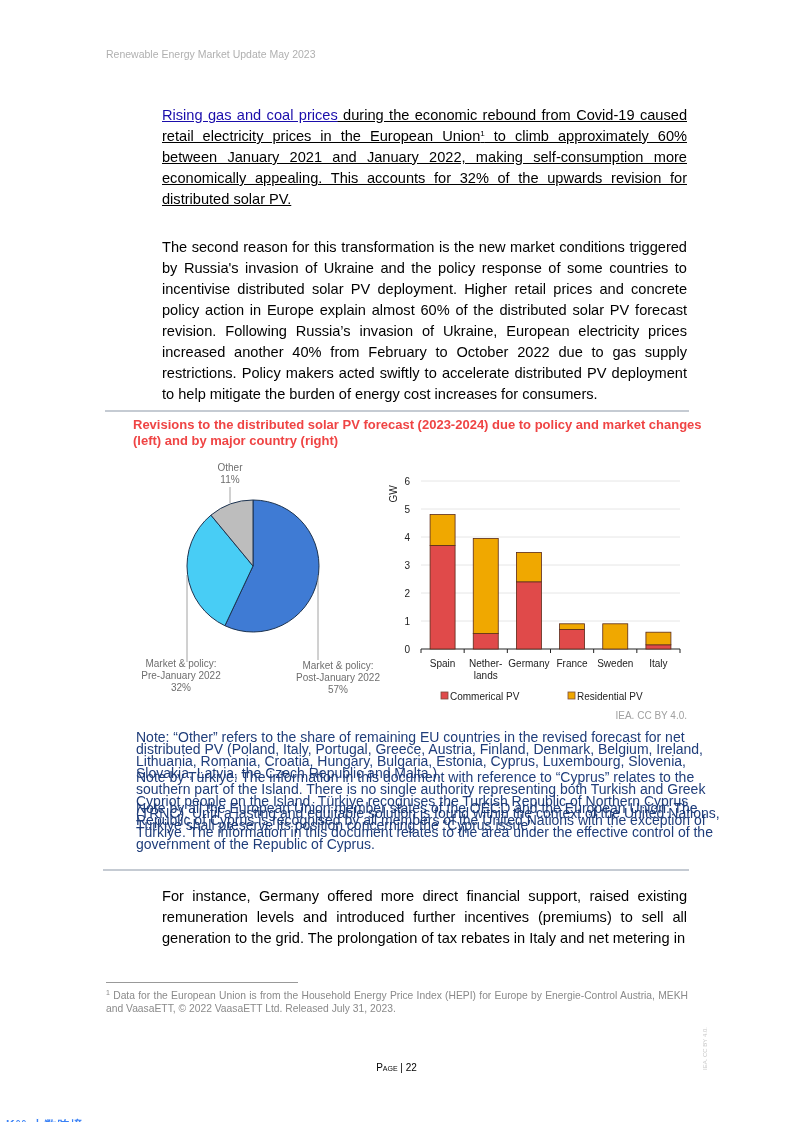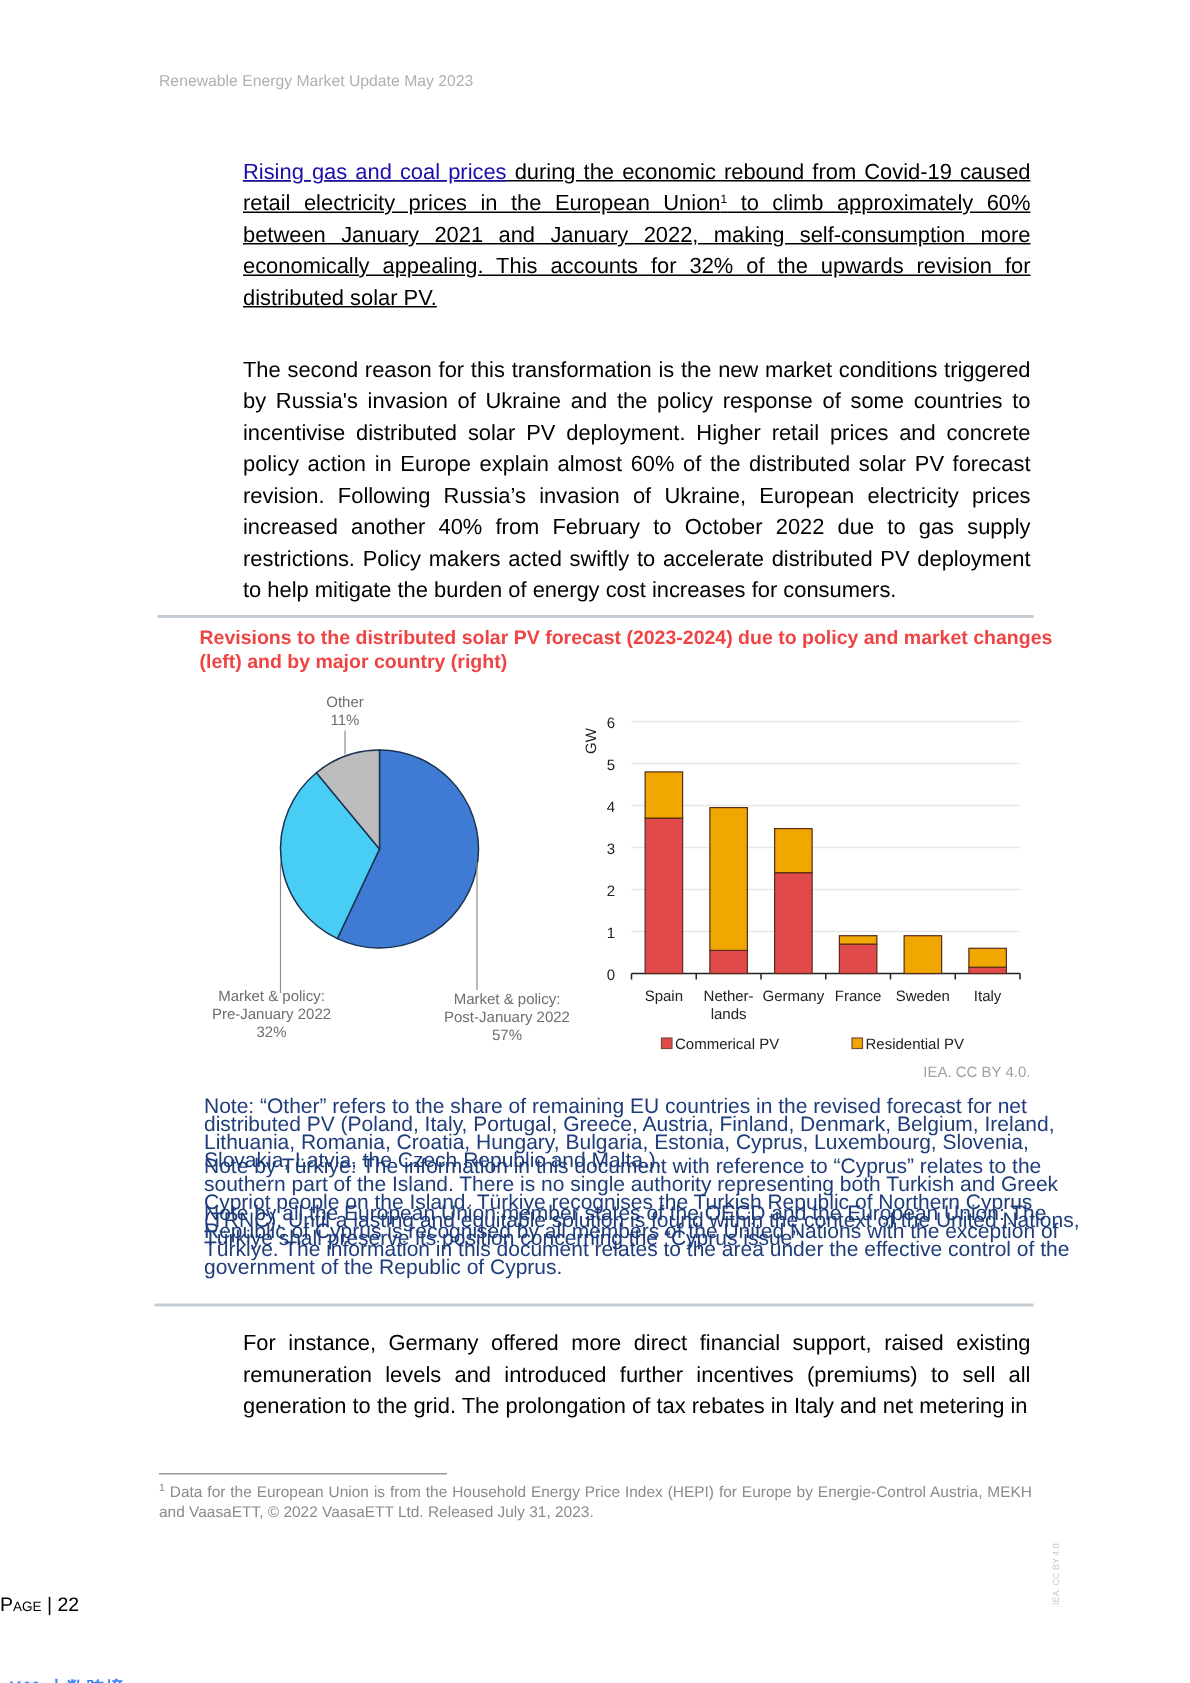--- a/index.html
+++ b/index.html
@@ -16,21 +16,21 @@
   .fig-title { left:106px; top:417px; width:580px; font-size:13px; font-weight:bold; color:#ef4444; line-height:16px;margin-left:27px; }
   .chart-svg { left:0; top:0; }
   .notes { left:106px; width:585px; font-size:14px; color:#1f3d7a; line-height:12px;margin-left:30px; }
   .n1 { top:731px; }
   .n2 { top:771px; }
   .n3 { top:802px; }
   .rule-bottom { left:103px; top:869px; width:586px; height:0; border-top:2px solid #c5cbd3; }
   .fn-rule { left:106px; top:982px; width:192px; height:0; border-top:1px solid #999; }
   .footnote { left:106px; top:989px; width:582px; font-size:10.3px; color:#8a8a8a; line-height:13px; text-align:justify; }
   .footnote sup { font-size:7px; vertical-align:4px; line-height:0; }
-  .page-num { left:0; width:793px; top:1062px; font-size:13px; color:#000; }
+  .page-num { left:0; width:793px; top:1062px; text-align:center; font-size:10px; color:#000; }
   .page-num .sc { font-variant:small-caps; }
   .vertical { left:700px; top:1020px; width:14px; height:52px; }
   .vertical span { display:block; transform:rotate(-90deg); transform-origin:left top; position:absolute; left:2px; top:50px; white-space:nowrap; font-size:6px; color:#c8c8c8; }
   .watermark { left:6px; top:1094px; font-size:12px; color:#3b82f6; font-weight:bold; letter-spacing:1px;margin-top:23px; }
   .credit { left:560px; top:710px; width:127px; text-align:right; font-size:10px; color:#a0a0a0; }
 </style>
 </head>
 <body>
 
 <div class="abs header">Renewable Energy Market Update May 2023</div>

